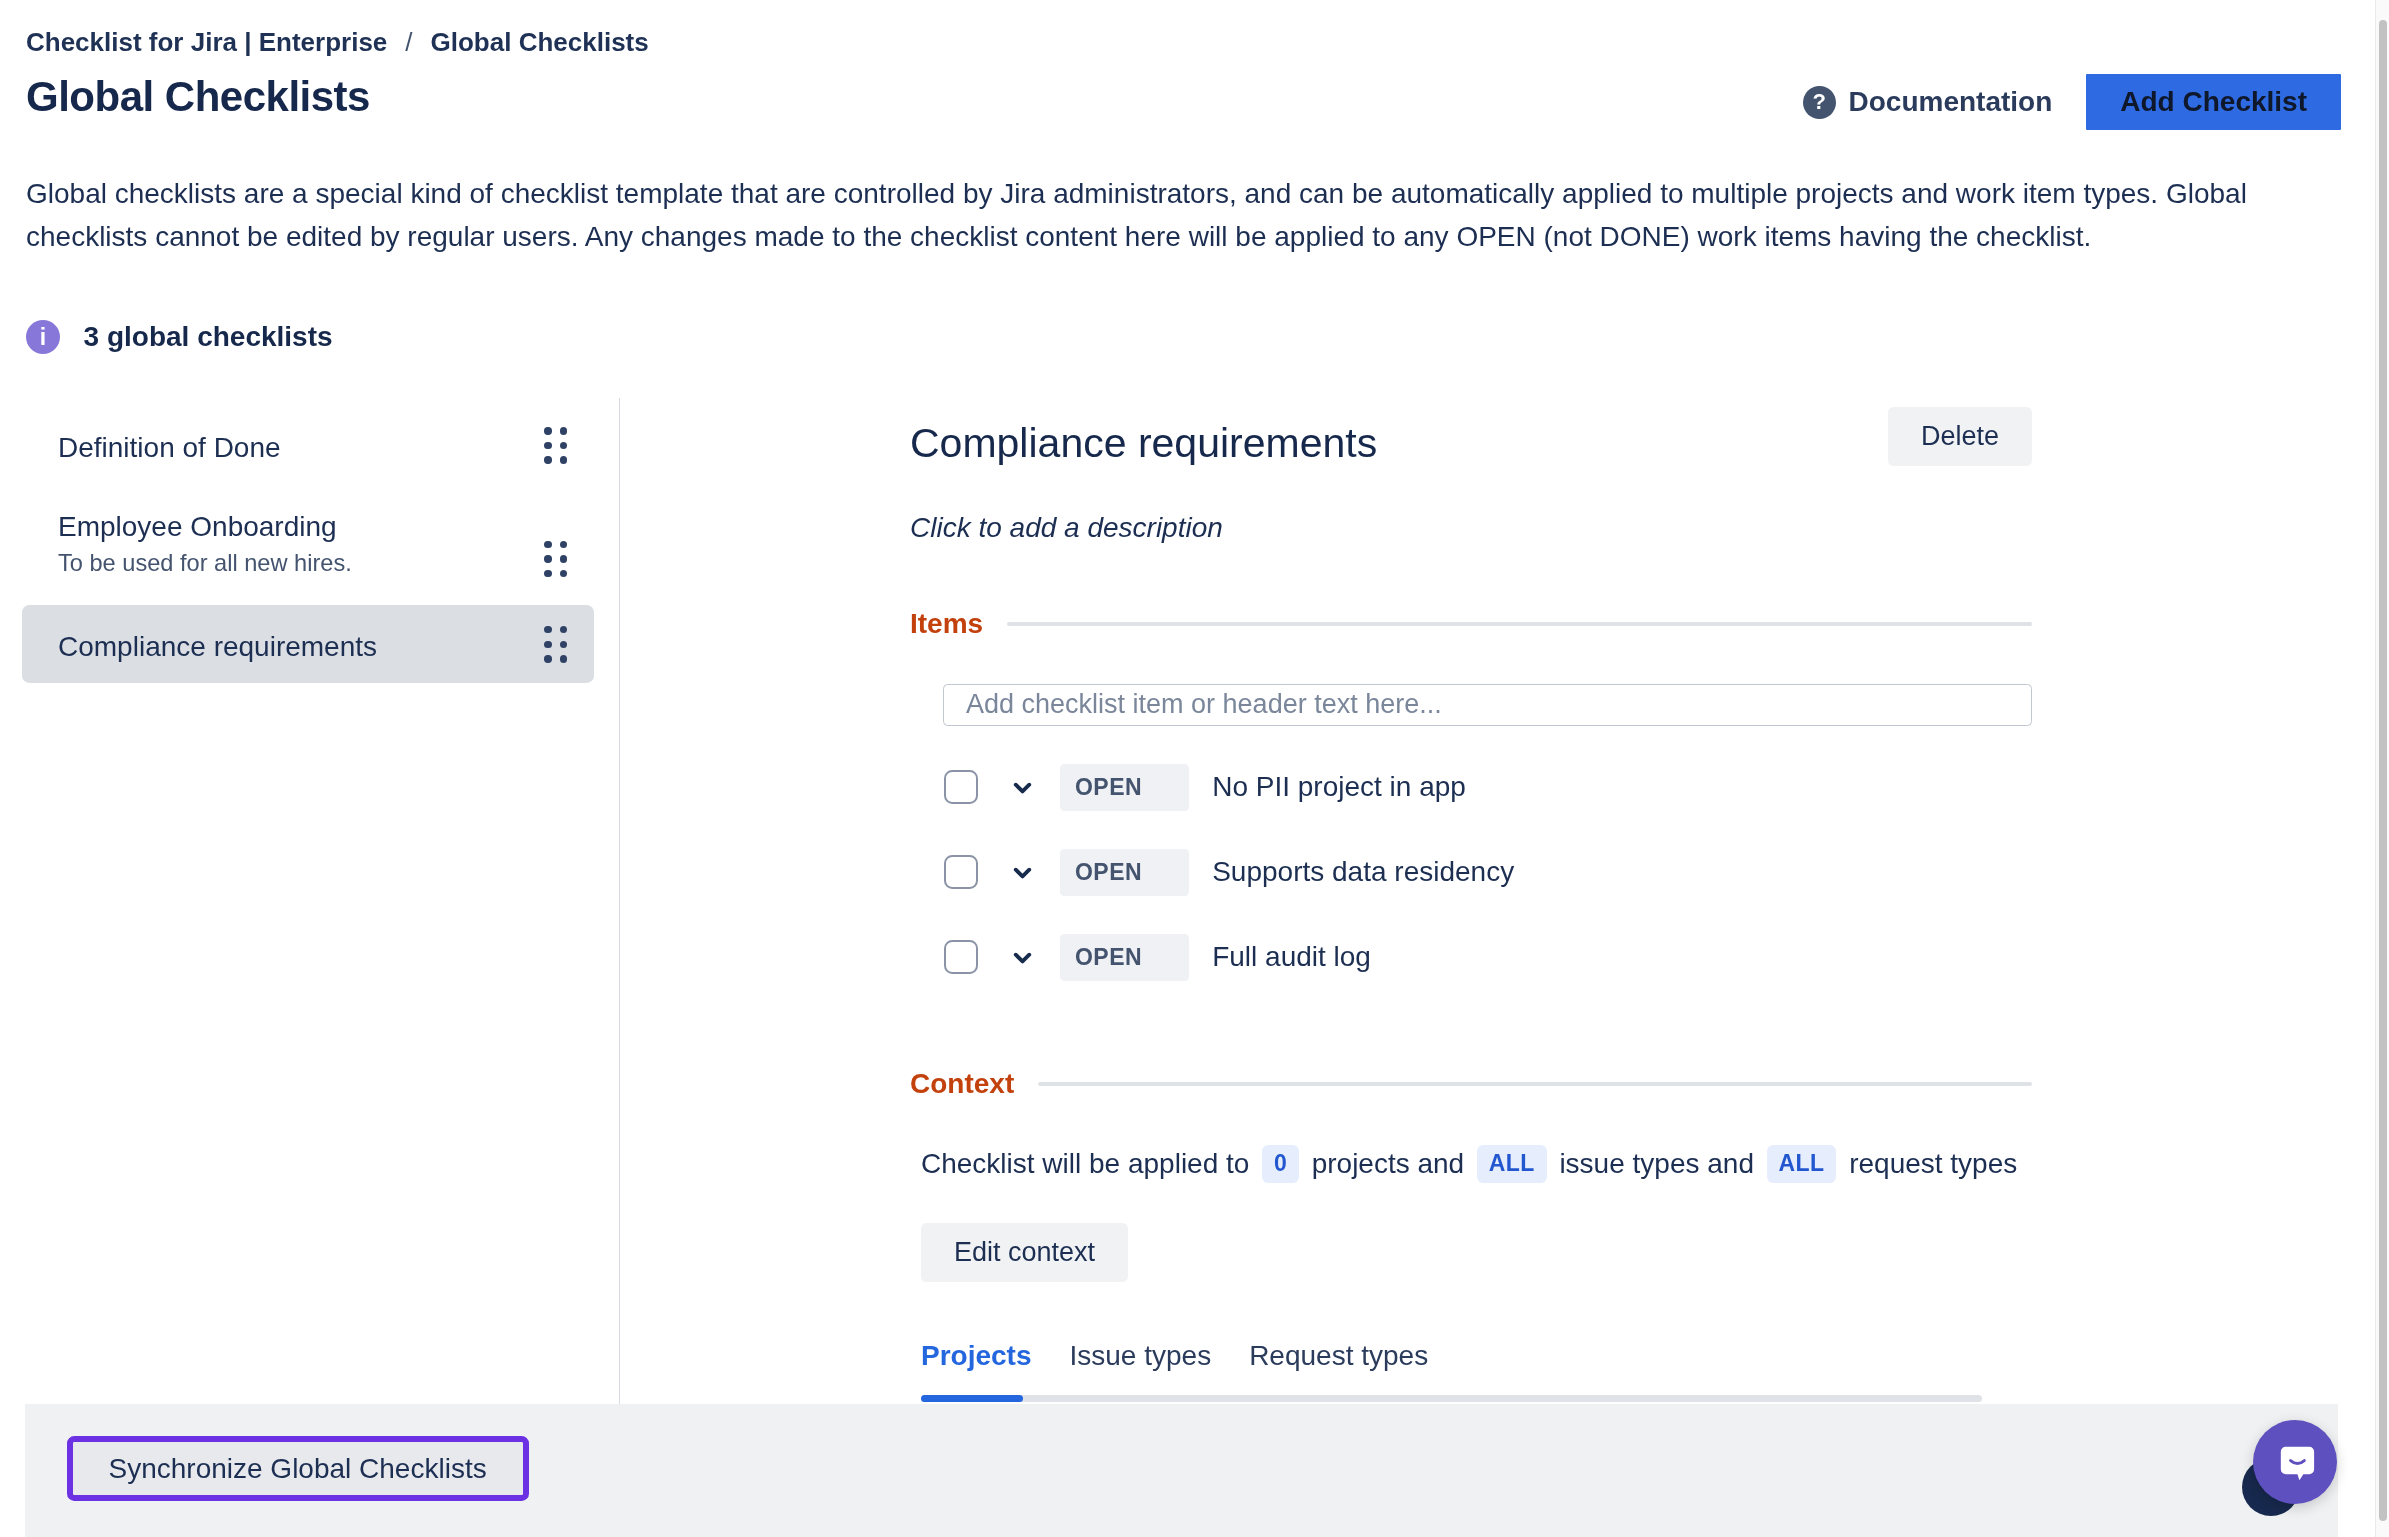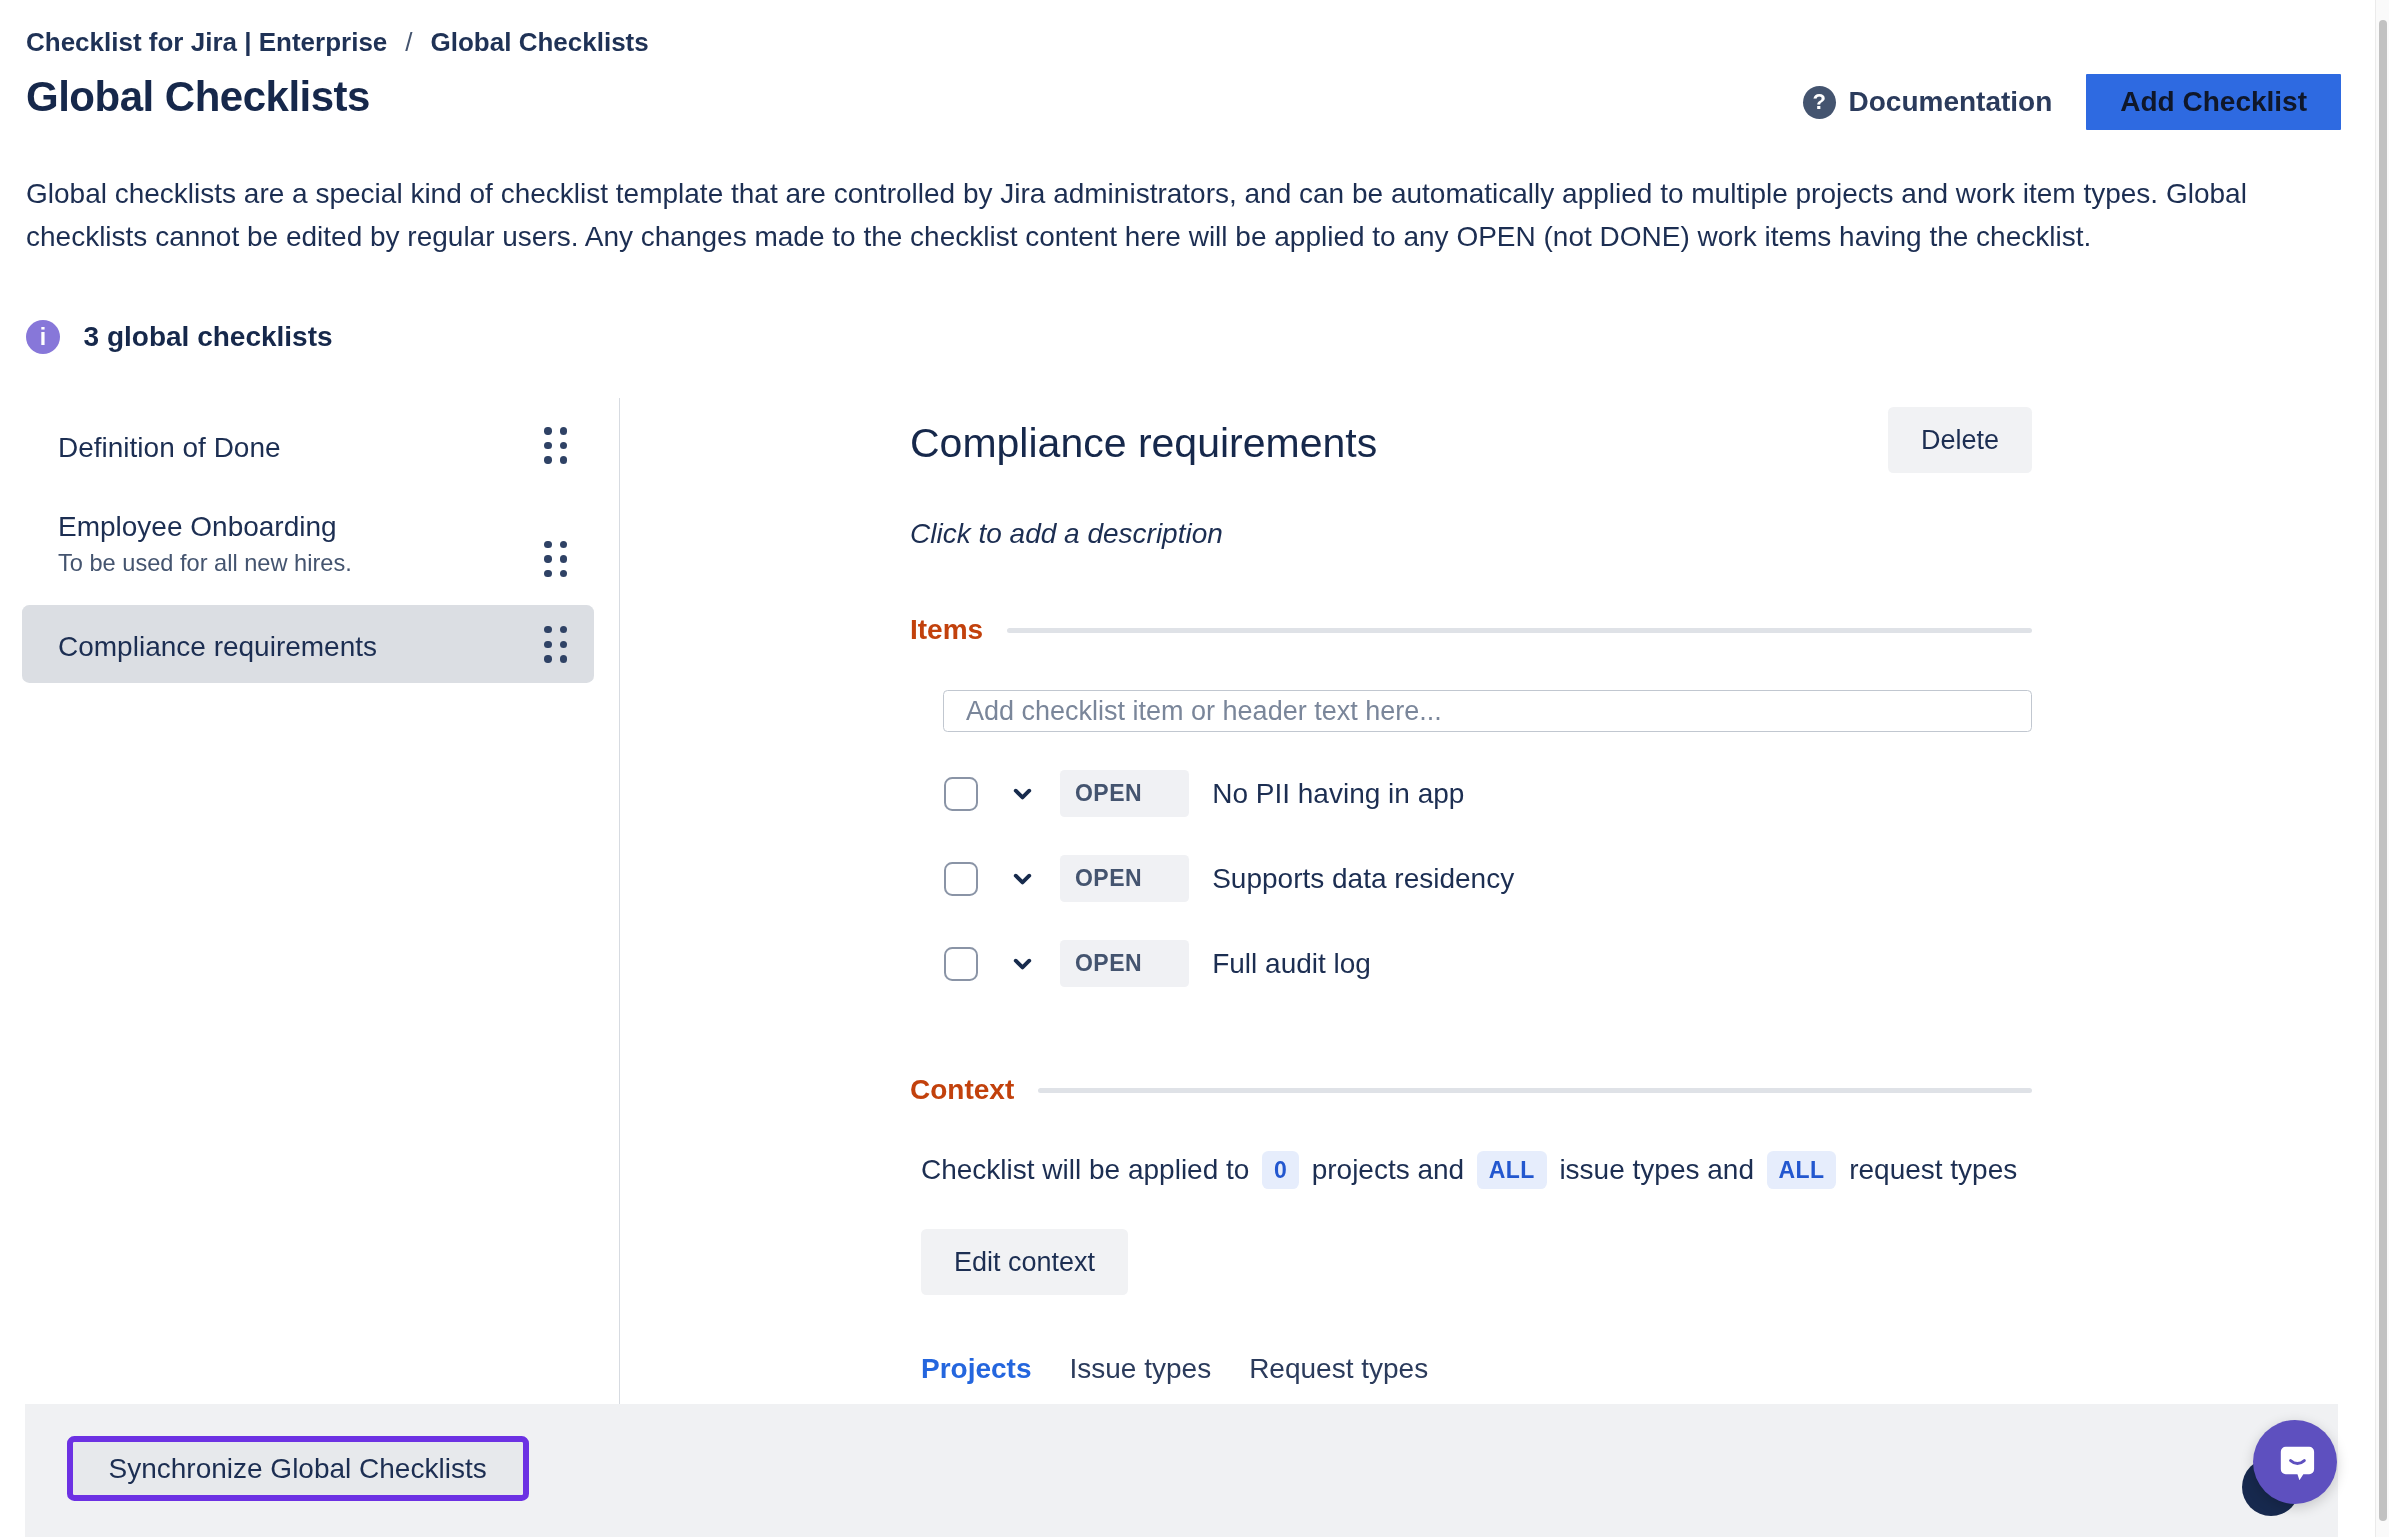--- a/index.html
+++ b/index.html
@@ -38,21 +38,21 @@
   .sb-title { font-size:28px; color:#1c2e52; }
   .sb-sub { font-size:23.6px; color:#44546F; }
   .drag-handle { display:grid; grid-template-columns:repeat(2, 7.3px); grid-auto-rows:7.3px; gap:7.3px 8.2px; cursor:grab; }
   .drag-handle i { width:7.3px; height:7.3px; border-radius:50%; background:#2f4265; }
 
   .main { flex:1; padding:9px 0 0 290px; max-width:1717px; }
   .main-inner { width:1122px; }
   .detail-head { display:flex; align-items:flex-start; justify-content:space-between; }
   h2.detail-title { font-size:41px; font-weight:500; color:#16284b; margin-top:12.7px; }
   .btn-subtle { background:#F1F2F4; border:none; border-radius:5.4px; color:#1c2e52; font-size:27px; font-weight:500;
-    font-family:inherit; padding:0 33px; height:66px; cursor:pointer; }
+    font-family:inherit; padding:0 33px; height:59px; cursor:pointer; }
   .desc-placeholder { font-style:italic; font-size:28px; color:#1c2e52; margin-top:45px; cursor:text; }
 
   .section-head { display:flex; align-items:center; margin-top:64px; }
   .section-title { font-size:28px; font-weight:700; color:#c2410c; flex:none; }
   .section-line { flex:1; height:4.5px; background:#DFE2E7; border-radius:2.7px; margin-left:23.6px; }
 
   .item-input { display:block; width:1089px; margin:44px 0 0 33px; height:42px; border:1.8px solid #c1c7d0;
     border-radius:4.5px; font-size:27px; font-family:inherit; color:#172B4D; padding:0 22px; outline:none; }
   .item-input::placeholder { color:#7A869A; }
 
@@ -189,21 +189,21 @@
         <input class="item-input" type="text" placeholder="Add checklist item or header text here..." style="">
 
         <div class="check-row">
           <span class="checkbox"></span>
           <span class="chev">
             <svg width="27" height="27" viewBox="0 0 24 24" fill="none">
                 <path d="M6 9.5 L12 15.5 L18 9.5" stroke="#172B4D" stroke-width="3.4" stroke-linecap="round" stroke-linejoin="round"></path>
               </svg>
           </span>
           <span class="status-badge">OPEN</span>
-          <span class="item-text">No PII having in app</span>
+          <span class="item-text">No PII project in app</span>
         </div>
 
         <div class="check-row">
           <span class="checkbox"></span>
           <span class="chev">
             <svg width="27" height="27" viewBox="0 0 24 24" fill="none">
                 <path d="M6 9.5 L12 15.5 L18 9.5" stroke="#172B4D" stroke-width="3.4" stroke-linecap="round" stroke-linejoin="round"></path>
               </svg>
           </span>
           <span class="status-badge">OPEN</span>

